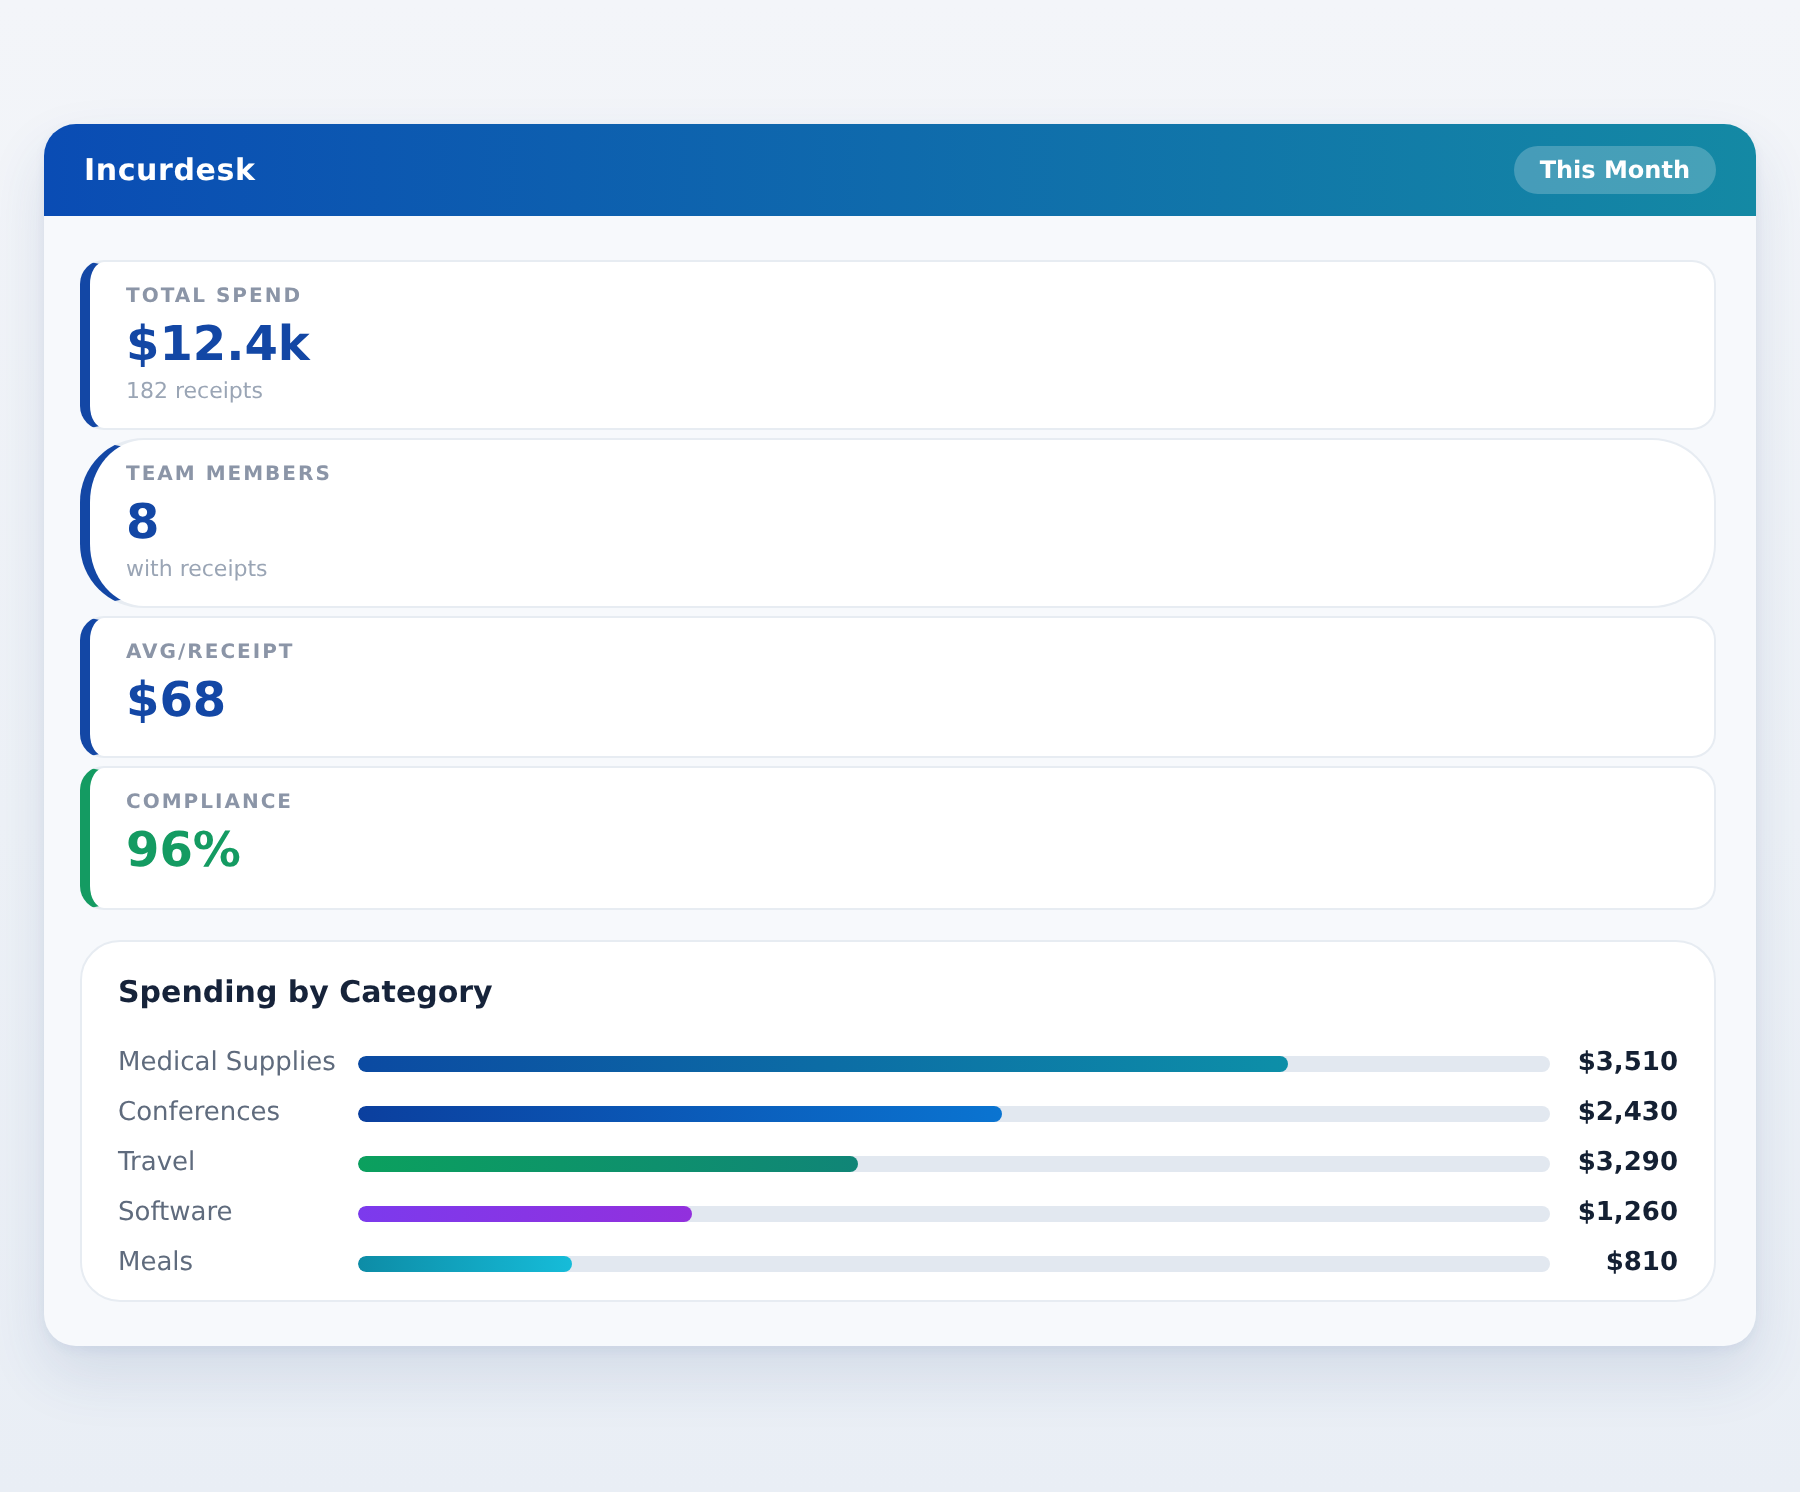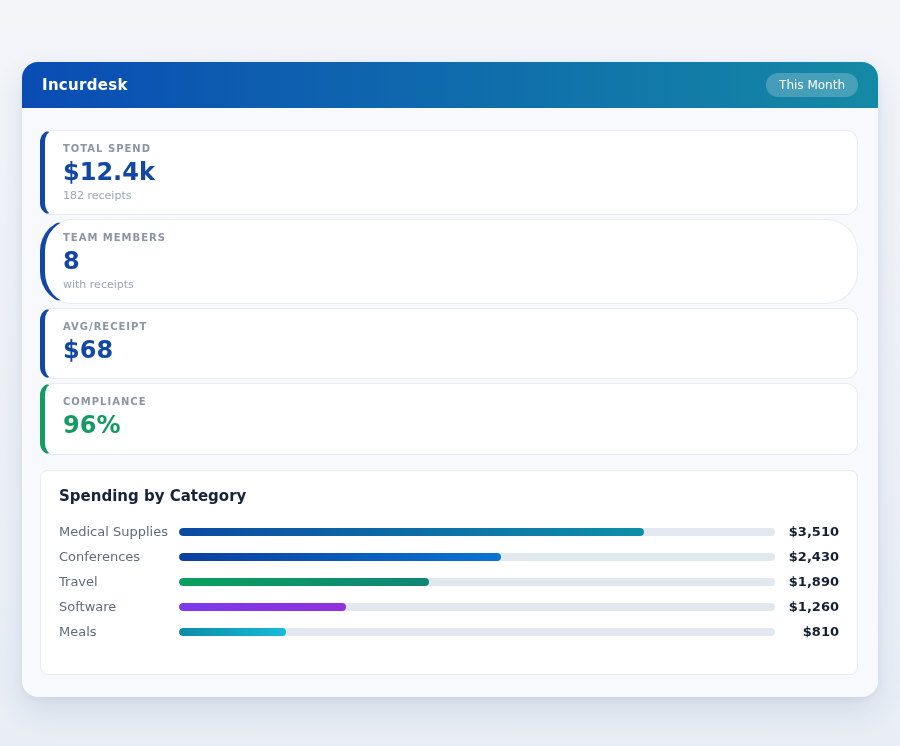--- a/index.html
+++ b/index.html
@@ -28,21 +28,21 @@
   .app-title {
     color: #ffffff;
     font-size: 15px;
     font-weight: bold;
     letter-spacing: 0.3px;
   }
   .badge {
     background: rgba(255, 255, 255, 0.22);
     color: #ffffff;
     font-size: 12px;
-    font-weight: normal;
+    font-weight: bold;
     padding: 5px 13px;
     border-radius: 999px;
     cursor: pointer;
   }
   .content { padding: 22px 20px 22px 18px; }
   .stat-card {
     background: #ffffff;
     border: 1px solid #e7ecf2;
     border-left: 5px solid #1347a5;
     border-radius: 12px;
@@ -64,23 +64,23 @@
     line-height: 1.2;
   }
   .stat-sub {
     font-size: 11px;
     color: #9aa5b5;
     margin-top: 2px;
   }
   .chart-card {
     background: #ffffff;
     border: 1px solid #e7ecf2;
-    border-radius: 8px;
+    border-radius: 20px;
     margin-top: 15px;
-    padding: 16px 18px 30px 18px;
+    padding: 16px 18px 6px 18px;
   }
   .chart-title {
     font-size: 15px;
     font-weight: bold;
     color: #16233a;
     margin-bottom: 14px;
   }
   .bar-row {
     display: grid;
     grid-template-columns: 120px 1fr 64px;
@@ -161,21 +161,21 @@
       <div class="bar-fill" style="width: 54%; background: linear-gradient(90deg, rgb(11, 63, 158), rgb(10, 116, 209));"></div>
     </div>
     <div class="category-value">$2,430</div>
   </div>
 
   <div class="bar-row">
     <div class="category-label">Travel</div>
     <div class="bar-track" style="background: rgb(226, 232, 240);">
       <div class="bar-fill" style="width: 42%; background: linear-gradient(90deg, rgb(11, 160, 94), rgb(16, 133, 119));"></div>
     </div>
-    <div class="category-value">$1,890</div>
+    <div class="category-value">$3,290</div>
   </div>
 
   <div class="bar-row">
     <div class="category-label">Software</div>
     <div class="bar-track" style="background: rgb(226, 232, 240);">
       <div class="bar-fill" style="width: 28%; background: linear-gradient(90deg, rgb(124, 58, 237), rgb(146, 48, 221));"></div>
     </div>
     <div class="category-value">$1,260</div>
   </div>
 

